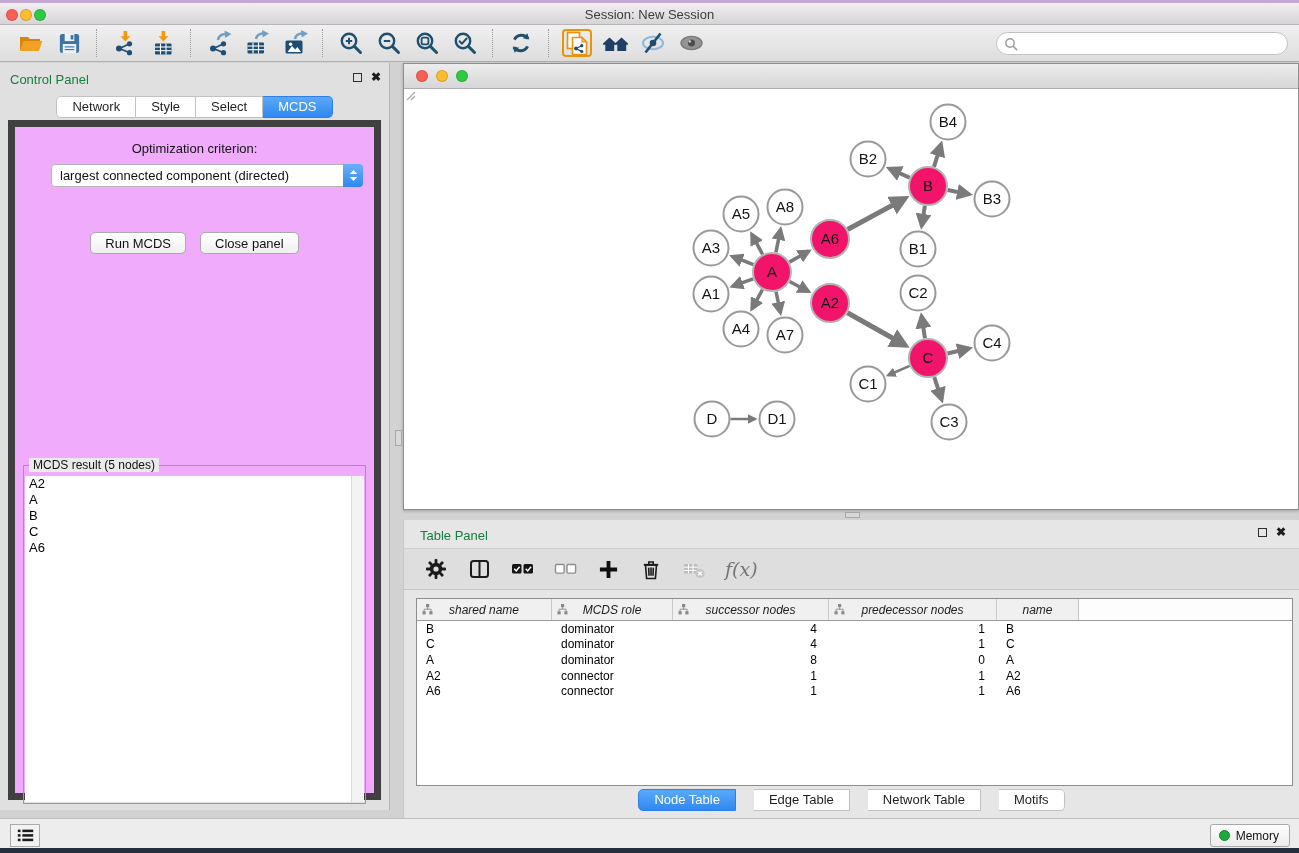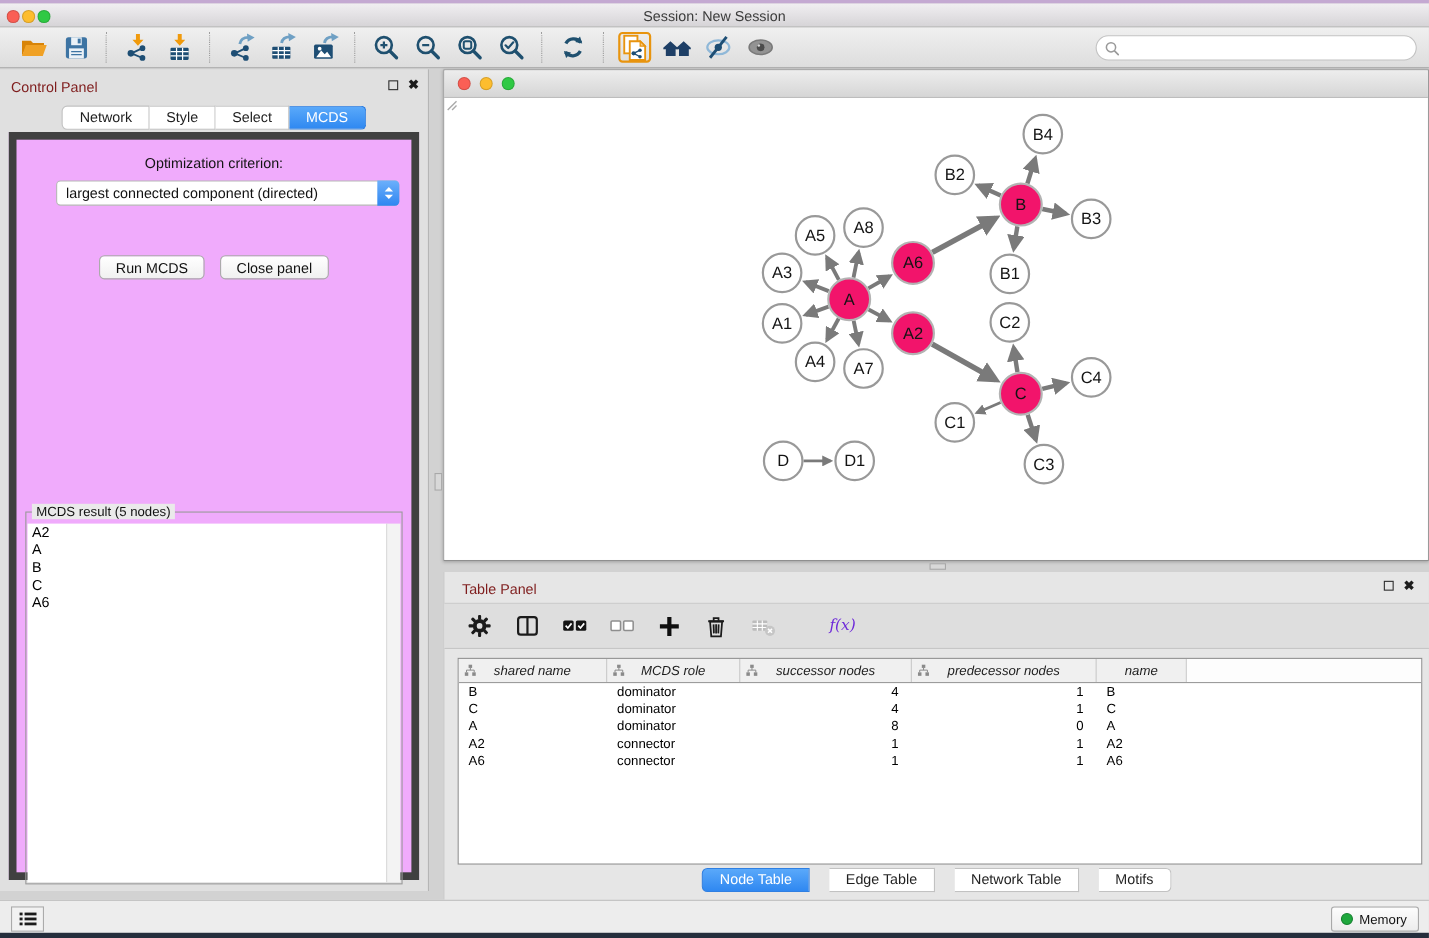--- a/index.html
+++ b/index.html
@@ -35,21 +35,21 @@
   .tbtn{display:flex;align-items:center;justify-content:center;width:34px;height:30px;background:none;border:none;padding:0;margin:0 2px;}
   .tsep{width:1px;height:28px;border-left:1px dotted #9d9d9d;margin:0 8px;}
   .active-tool{border:2px solid #e8940e;border-radius:4px;padding:0px;display:flex;align-items:center;justify-content:center;width:30px;height:28px;box-sizing:border-box;}
   .searchwrap{
     position:absolute;right:11px;top:7px;width:292px;height:23px;
     background:#fff;border:1px solid #c2c2c2;border-radius:12px;
     display:flex;align-items:center;padding-left:7px;box-sizing:border-box;
   }
   .searchwrap input{border:none;outline:none;flex:1;font-size:13px;background:transparent;margin-left:4px;font-family:"Liberation Sans",sans-serif;}
   
-  .panel-title{font-size:13px;color:#7f1d1d;}
+  .panel-title{font-size:13px;color:#15803d;}
   .win-icons{position:absolute;top:9px;right:8px;display:flex;gap:9px;align-items:center;}
   .float-ico{width:9px;height:9px;border:1.6px solid #2e2e2e;display:inline-block;box-sizing:border-box;}
   .close-ico{font-size:12px;font-weight:bold;color:#1c1c1c;line-height:10px;}
   
   .control-panel{
     position:absolute;left:0;top:63px;width:390px;height:747px;
     background:#e0e0e0;border-right:1px solid #b5b5b5;box-sizing:border-box;
   }
   .control-panel .panel-title{position:absolute;left:10px;top:9px;}
   .cp-tabs{position:absolute;left:0;right:0;top:33px;display:flex;justify-content:center;}
@@ -119,21 +119,21 @@
     position:absolute;left:403px;top:520px;width:896px;height:298px;
     background:#e6e6e6;box-sizing:border-box;border-left:1px solid #c6c6c6;
   }
   .table-panel .panel-title{position:absolute;left:16px;top:8px;}
   .tp-toolbar{
     position:absolute;left:0;right:0;top:28px;height:42px;
     background:#dedede;border-top:1px solid #cccccc;border-bottom:1px solid #c6c6c6;
     display:flex;align-items:center;gap:19px;padding-left:20px;box-sizing:border-box;
   }
   .tp-tool{display:flex;align-items:center;justify-content:center;min-width:24px;height:26px;}
-  .fx-label{font-family:"DejaVu Serif",serif;font-style:italic;font-size:14px;color:#6d28d9;margin-left:29px;}
+  .fx-label{font-family:"DejaVu Serif",serif;font-style:italic;font-size:19px;color:#737373;}
   .tp-table{
     position:absolute;left:12px;top:78px;width:877px;height:188px;
     background:#fff;border:1px solid #8d8d8d;box-sizing:border-box;overflow:hidden;
   }
   .tp-thead{display:flex;height:22px;background:#f0f0f0;border-bottom:1px solid #9c9c9c;box-sizing:border-box;font-style:italic;}
   .th{
     position:relative;display:flex;align-items:center;justify-content:center;
     font-size:12px;color:#1d1d1d;border-right:1px solid #c9c9c9;box-sizing:border-box;height:100%;
   }
   .th .hier{position:absolute;left:5px;top:5px;}

